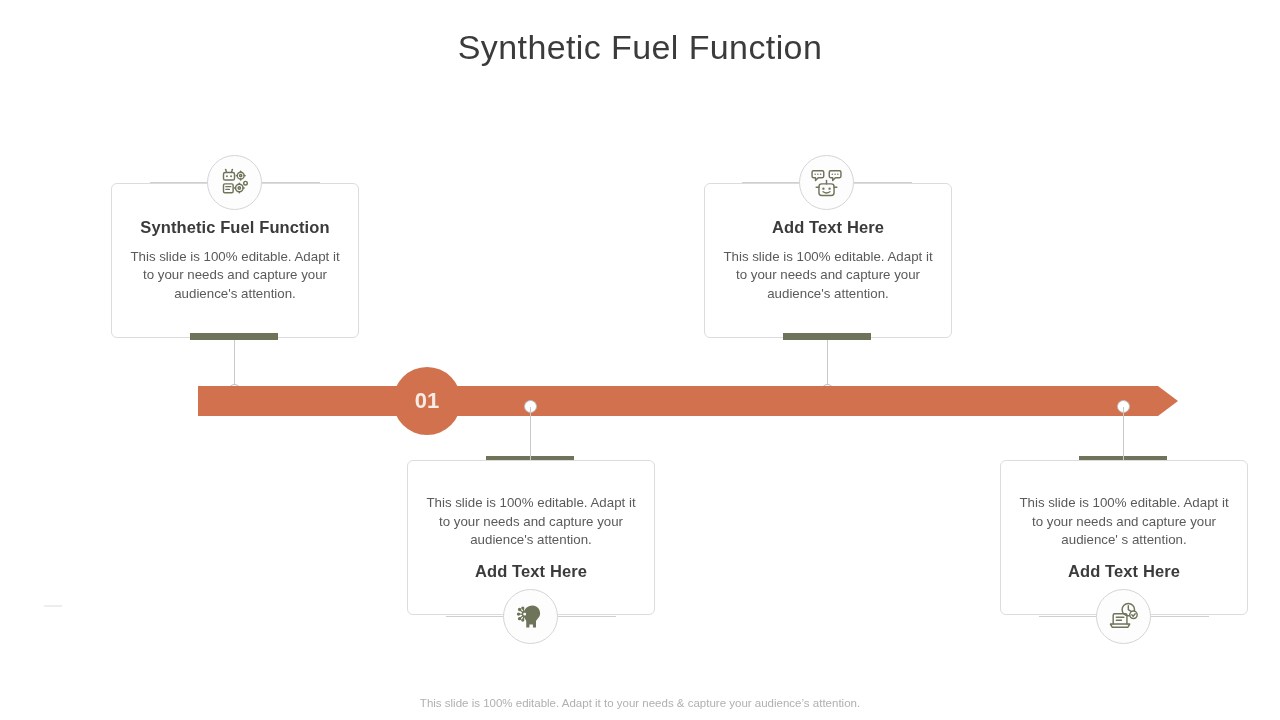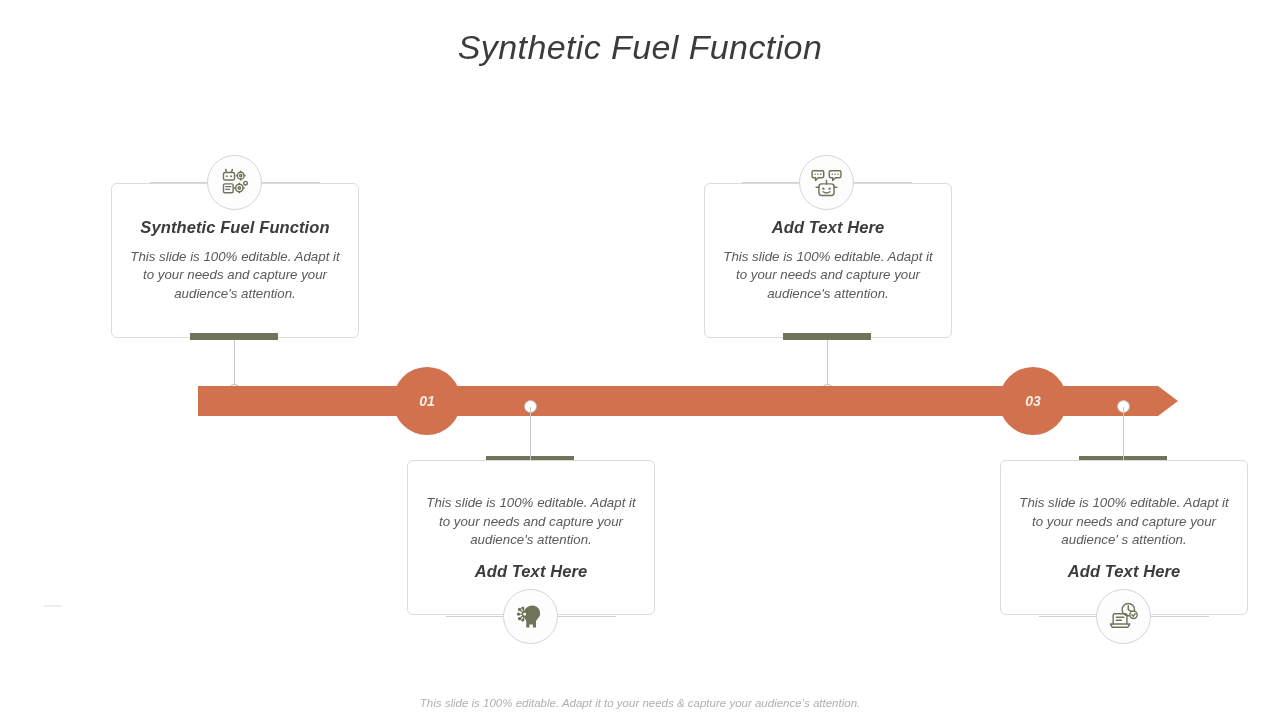--- a/index.html
+++ b/index.html
@@ -6,21 +6,20 @@
   html, body {
     width: 1280px; height: 720px;
     background: #ffffff;
     font-family: "Liberation Sans", sans-serif;
     overflow: hidden;
   }
   #slide {
     position: relative;
     width: 1116px; height: 720px;
     background: #ffffff;
-    font-style: italic;
   }
 
   
   .slide-title {
     position: absolute;
     left: 0; top: 28px;
     width: 1280px;
     text-align: center;
     font-size: 34px;
     font-weight: 400;
@@ -42,21 +41,21 @@
     border-top: 15px solid transparent;
     border-bottom: 15px solid transparent;
     border-left: 20px solid #d2714e;
   }
   .step-circle {
     position: absolute;
     width: 68px; height: 68px;
     border-radius: 50%;
     background: #d2714e;
     color: #f5ece4;
-    font-size: 14px;
+    font-size: 22px;
     font-weight: 700;
     display: flex;
     align-items: center;
     justify-content: center;
     top: 367px;
   }
   .step-1 { left: 393px; }
   .step-2 { left: 697px; }
   .step-3 { left: 999px; }
 
@@ -255,23 +254,20 @@
   <div class="accent-bar accent-c"></div>
   <div class="stem stem-c"></div>
   <div class="node-dot dot-c"></div>
 
   <div class="timeline-bar"></div>
   <div class="timeline-arrow"></div>
 
   <div class="step-circle step-1">
     <span>01</span>
   </div>
-  <div class="step-circle step-3">
-    <span>03</span>
-  </div>
 
   <div class="node-dot dot-b"></div>
   <div class="node-dot dot-d"></div>
 
   <div class="accent-bar accent-b"></div>
   <div class="stem stem-b"></div>
   <div class="card card-bottom card-2">
     <div class="card-body">This slide is 100% editable.  Adapt it to your needs and capture your
 audience's attention.</div>
     <div class="card-heading">Add Text Here</div>

